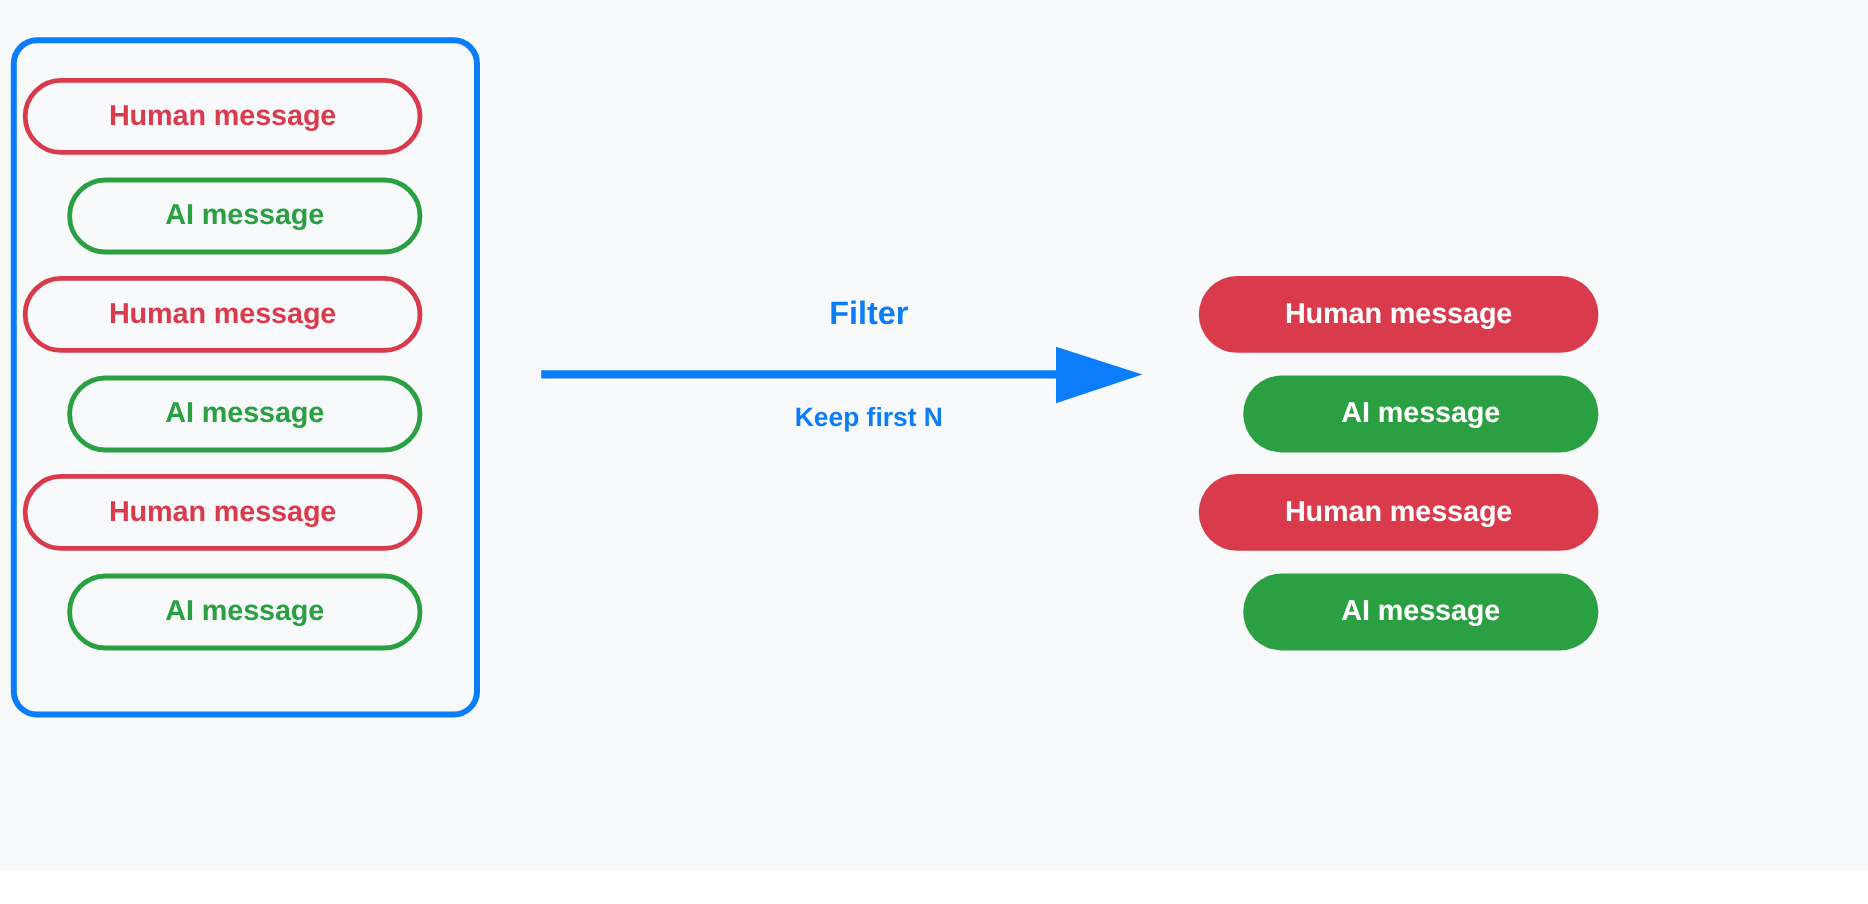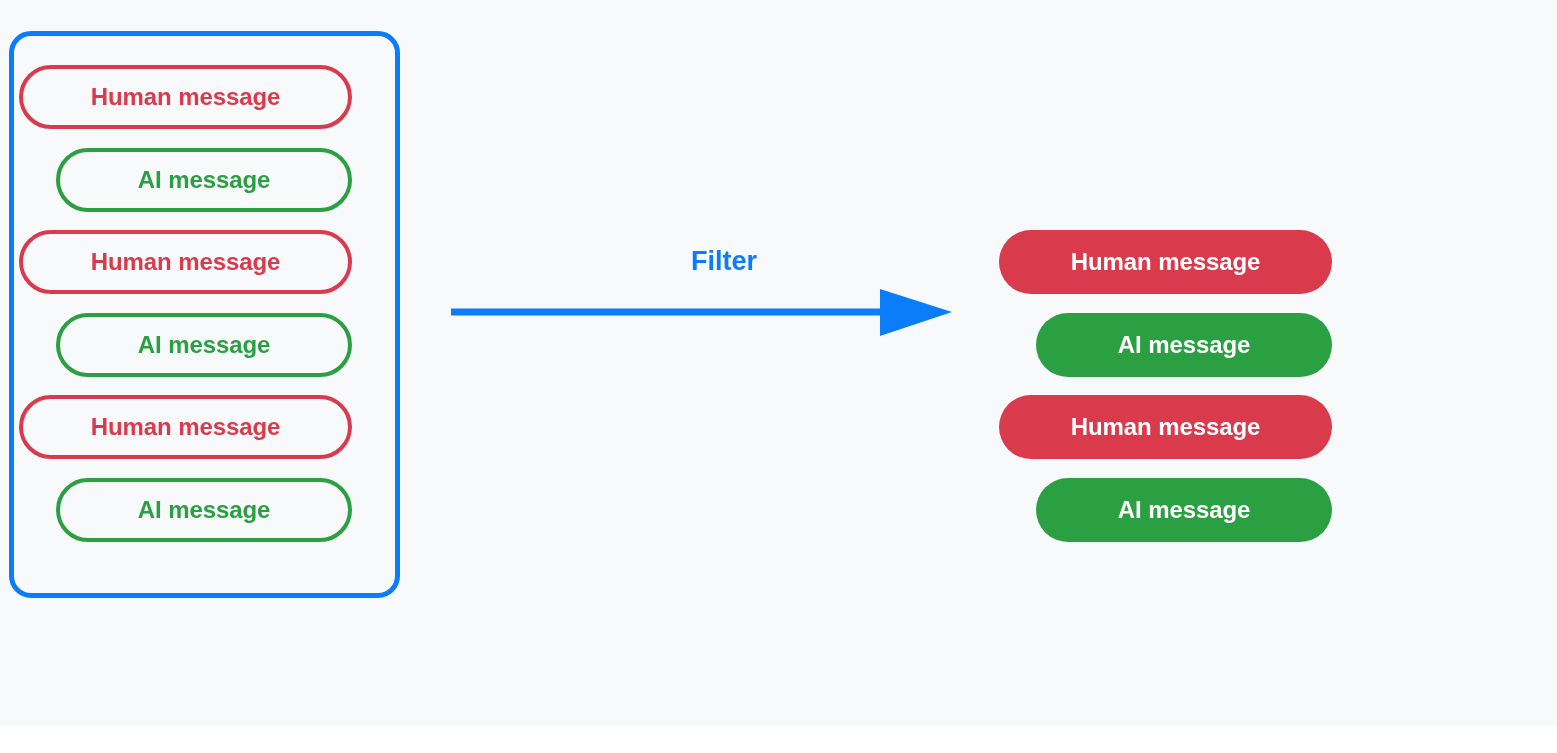--- a/index.html
+++ b/index.html
@@ -140,20 +140,21 @@
 
   <div class="pill-outline ai" style="top:478px;">AI message</div>
 
   <div class="arrow-label" id="filter-label-primary">Filter</div>
 
   <svg id="filter-arrow-svg" viewBox="0 0 520 70">
     <line x1="6" y1="32" x2="437" y2="32" stroke="#0b7dfb" stroke-width="7" stroke-linecap="butt"></line>
     <polygon points="435,9 507,32 435,56" fill="#0b7dfb"></polygon>
   </svg>
 
+  <div class="arrow-label" id="filter-label-secondary">Keep first N</div>
 
   <div class="pill-filled human" style="top:230px;">Human message</div>
 
   <div class="pill-filled ai" style="top:313px;">AI message</div>
 
   <div class="pill-filled human" style="top:395px;">Human message</div>
 
   <div class="pill-filled ai" style="top:478px;">AI message</div>
 
 </div>

